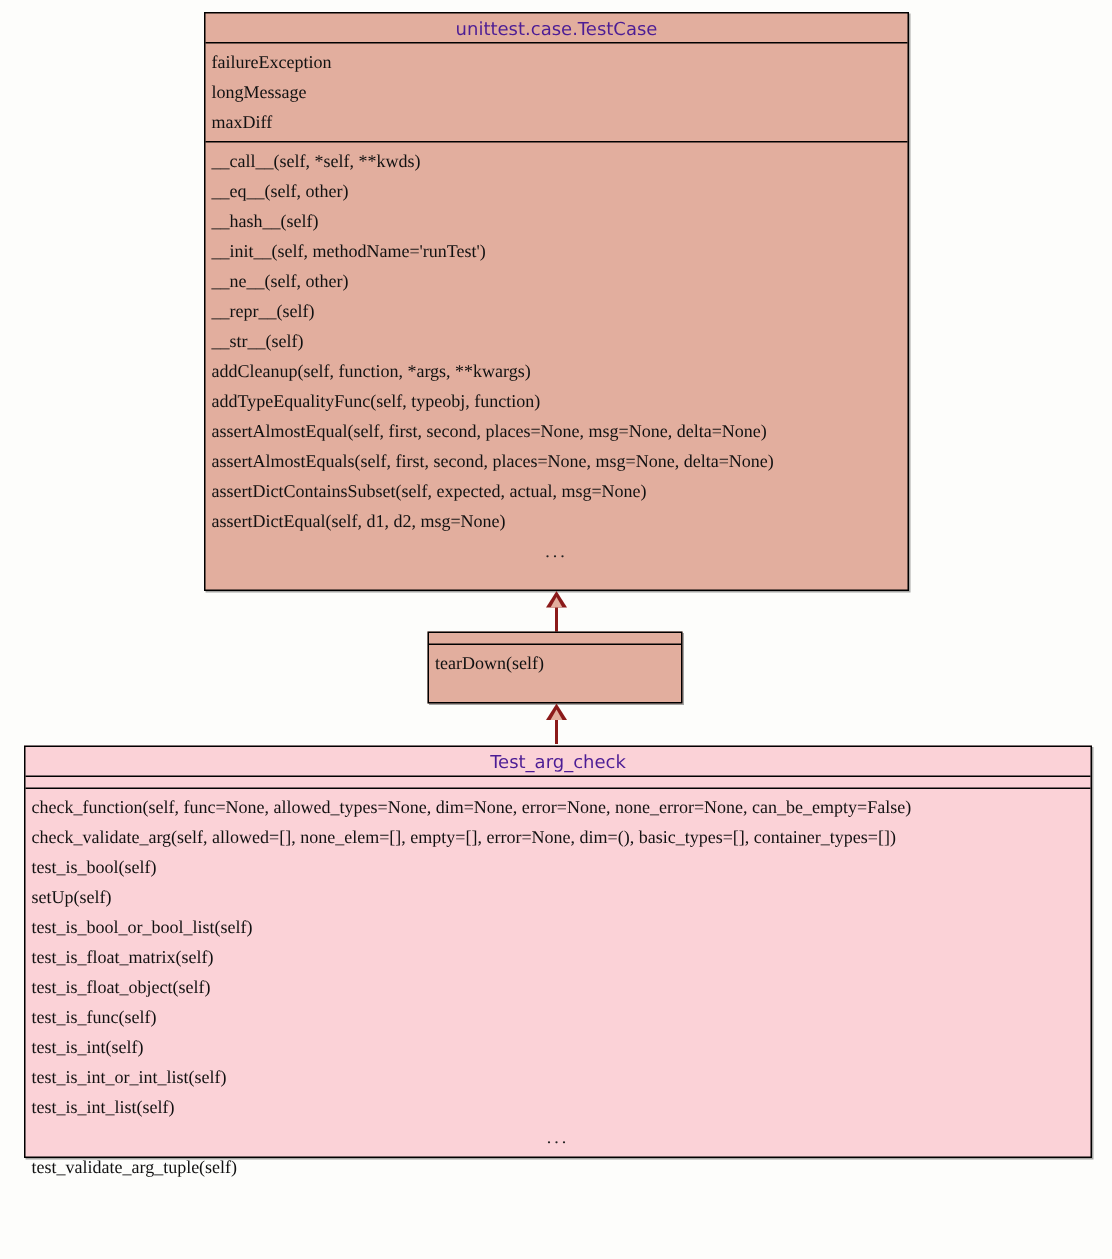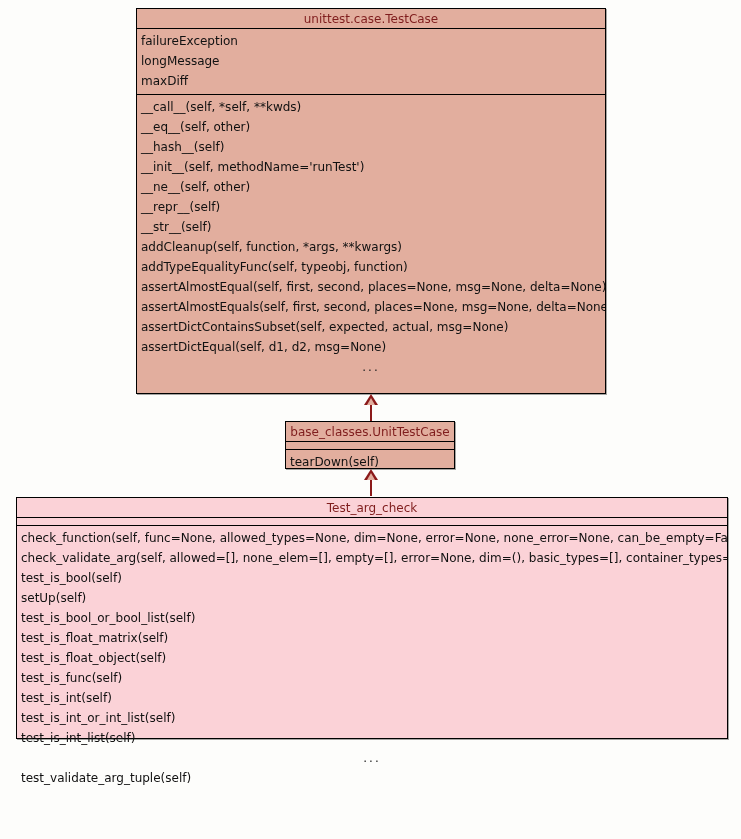--- a/index.html
+++ b/index.html
@@ -29,31 +29,32 @@
     background: #e2ae9e;
     box-shadow: 1px 1px 0 rgba(0,0,0,0.35);
   }
   .uml-class.pale {
     background: #fbd2d7;
   }
   .uml-title {
     box-sizing: border-box;
     text-align: center;
     font-size: 12px;
-    color: #7f1d1d;
+    color: #4c1d95;
     line-height: 20px;
     height: 20px;
     border-bottom: 1px solid #000;
     white-space: nowrap;
     overflow: hidden;
   }
   .uml-compartment {
     box-sizing: border-box;
     border-top: 1px solid #000;
     padding: 2px 0 3px 0;
+    font-family: Liberation Serif, serif;
   }
   .uml-compartment.empty-attrs {
     height: 7px;
     padding: 0;
   }
   .uml-row {
     font-size: 12px;
     color: #111;
     line-height: 20px;
     height: 20px;
@@ -124,34 +125,33 @@
     </div>
   </div>
 
   <div class="edge">
     <div class="edge-line" style="left:370px; top:404px; height:18px;"></div>
     <div class="edge-arrow" style="left:364px; top:394px;"></div>
     <div class="edge-arrow-inner" style="left:367px; top:398px;"></div>
   </div>
 
   <div class="uml-class" id="cls-1" style="left:285px; top:421px; width:170px; height:48px;">
-    <div class="uml-title">base_classes.UnitTestCase</div>
     <div class="uml-compartment empty-attrs" style="border-top:none;"></div>
     <div class="uml-compartment">
       <div class="uml-row">tearDown(self)</div>
     </div>
   </div>
 
   <div class="edge">
     <div class="edge-line" style="left:370px; top:479px; height:17px;"></div>
     <div class="edge-arrow" style="left:364px; top:469px;"></div>
     <div class="edge-arrow-inner" style="left:367px; top:473px;"></div>
   </div>
 
-  <div class="uml-class pale" id="cls-2" style="left:16px; top:497px; width:712px; height:242px;">
+  <div class="uml-class pale" id="cls-2" style="left:16px; top:497px; width:712px; height:275px;">
     <div class="uml-title">Test_arg_check</div>
     <div class="uml-compartment empty-attrs" style="border-top:none;"></div>
     <div class="uml-compartment">
       <div class="uml-row">check_function(self, func=None, allowed_types=None, dim=None, error=None, none_error=None, can_be_empty=False)</div>
       <div class="uml-row">check_validate_arg(self, allowed=[], none_elem=[], empty=[], error=None, dim=(), basic_types=[], container_types=[])</div>
       <div class="uml-row">test_is_bool(self)</div>
       <div class="uml-row">setUp(self)</div>
       <div class="uml-row">test_is_bool_or_bool_list(self)</div>
       <div class="uml-row">test_is_float_matrix(self)</div>
       <div class="uml-row">test_is_float_object(self)</div>

